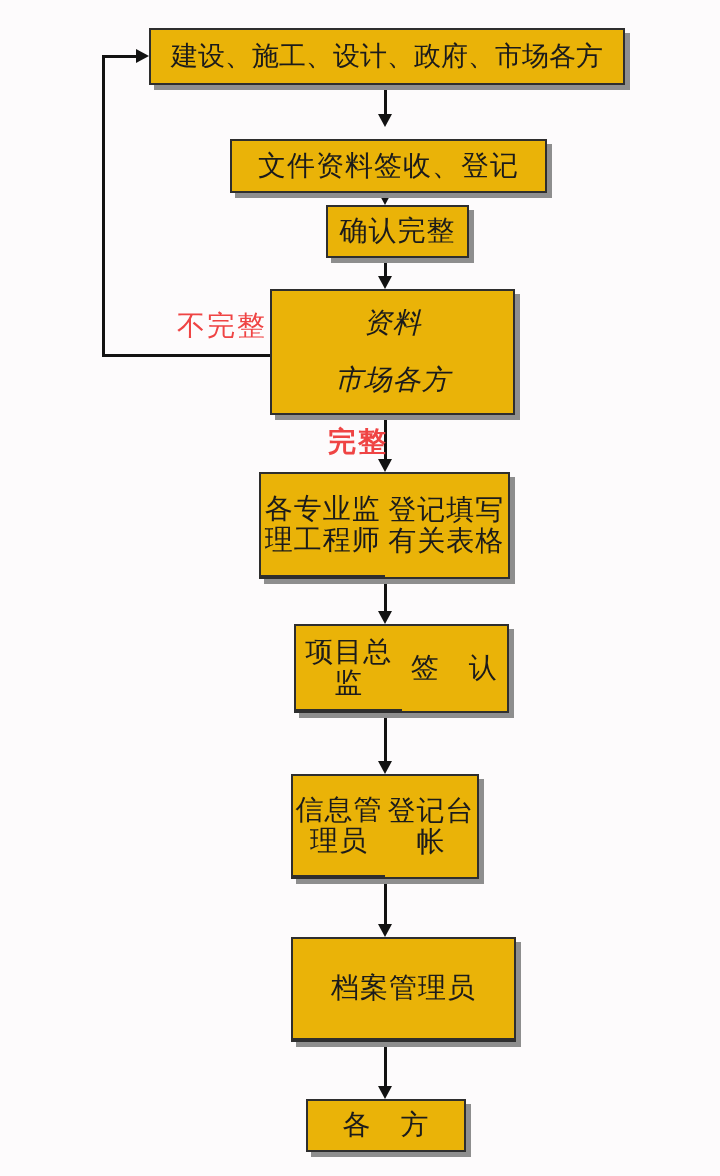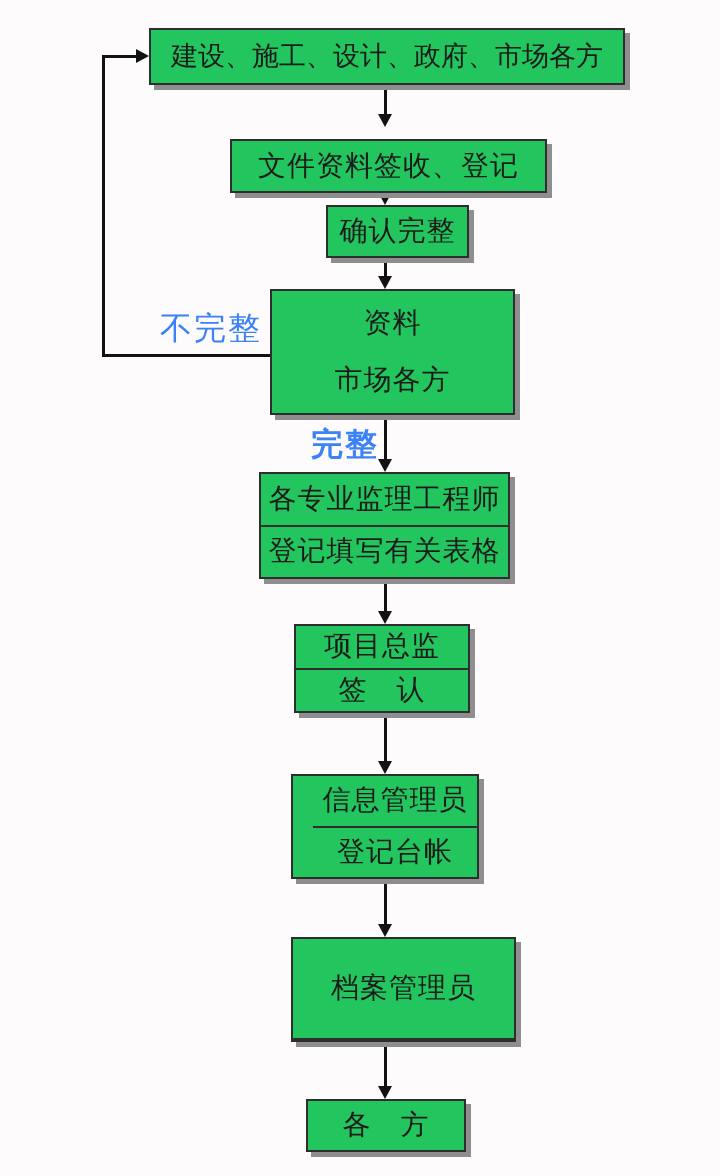--- a/index.html
+++ b/index.html
@@ -12,40 +12,40 @@
     width: 720px;
     height: 1176px;
     background: #fdfbfc;
     font-family: "Liberation Serif", "DejaVu Serif", serif;
     color: #1b1b1b;
     overflow: hidden;
   }
   .box {
     position: absolute;
     box-sizing: border-box;
-    background: #22c55e;
+    background: #eab308;
     border: 2px solid #2e2e2e;
     box-shadow: 5px 5px 0 0 #8e8e8e;
     display: flex;
     align-items: center;
     justify-content: center;
     text-align: center;
     font-size: 28px;
     line-height: 1.1;
     letter-spacing: 1px;
   }
   .box .row {
     flex: 1;
     width: 100%;
     display: flex;
     align-items: center;
     justify-content: center;
   }
   .box.split {
-    flex-direction: column;
+    flex-direction: row;
     align-items: stretch;
   }
   .box.split .row:first-child {
     border-bottom: 2px solid #2e2e2e;
   }
   .box.tall {
     flex-direction: column;
     justify-content: center;
     gap: 26px;
   }
@@ -68,34 +68,35 @@
   }
   .head-right {
     position: absolute;
     width: 0; height: 0;
     border-top: 7px solid transparent;
     border-bottom: 7px solid transparent;
     border-left: 13px solid #121212;
   }
   .edge-label {
     position: absolute;
-    font-size: 32px;
+    font-size: 28px;
     letter-spacing: 2px;
     white-space: nowrap;
-    color: #3b82f6;
+    color: #ef4444;
+    margin-left: 17px;
   }
 
   
   #n-parties   { left: 149px; top: 28px;   width: 476px; height: 57px;  font-size: 27px; letter-spacing: 0; }
   #n-receive   { left: 230px; top: 127px;  width: 317px; height: 54px; margin-top: 12px; }
   #n-confirm   { left: 326px; top: 205px;  width: 143px; height: 53px; font-family: Liberation Serif, serif; }
-  #n-decision  { left: 270px; top: 289px;  width: 245px; height: 126px; }
+  #n-decision  { left: 270px; top: 289px;  width: 245px; height: 126px; font-style: italic; }
   #n-engineers { left: 259px; top: 472px;  width: 251px; height: 107px; }
-  #n-director  { left: 294px; top: 624px;  width: 176px; height: 89px; }
-  #n-infoadmin { left: 291px; top: 774px;  width: 188px; height: 105px; padding-left: 20px; }
+  #n-director  { left: 294px; top: 624px;  width: 215px; height: 89px; }
+  #n-infoadmin { left: 291px; top: 774px;  width: 188px; height: 105px; }
   #n-archive   { left: 291px; top: 937px;  width: 225px; height: 105px; }
   #n-allparties{ left: 306px; top: 1099px; width: 160px; height: 53px; }
 
   
   .c-line { left: 384px; }
   .c-head { left: 378px; }
   #c1-l { top: 85px;   height: 31px; }  #c1-h { top: 114px; }
   #c2-l { top: 181px;  height: 13px; }  #c2-h { top: 192px; }
   #c3-l { top: 258px;  height: 20px; }  #c3-h { top: 276px; }
   #c4-l { top: 415px;  height: 46px; }  #c4-h { top: 459px; }

